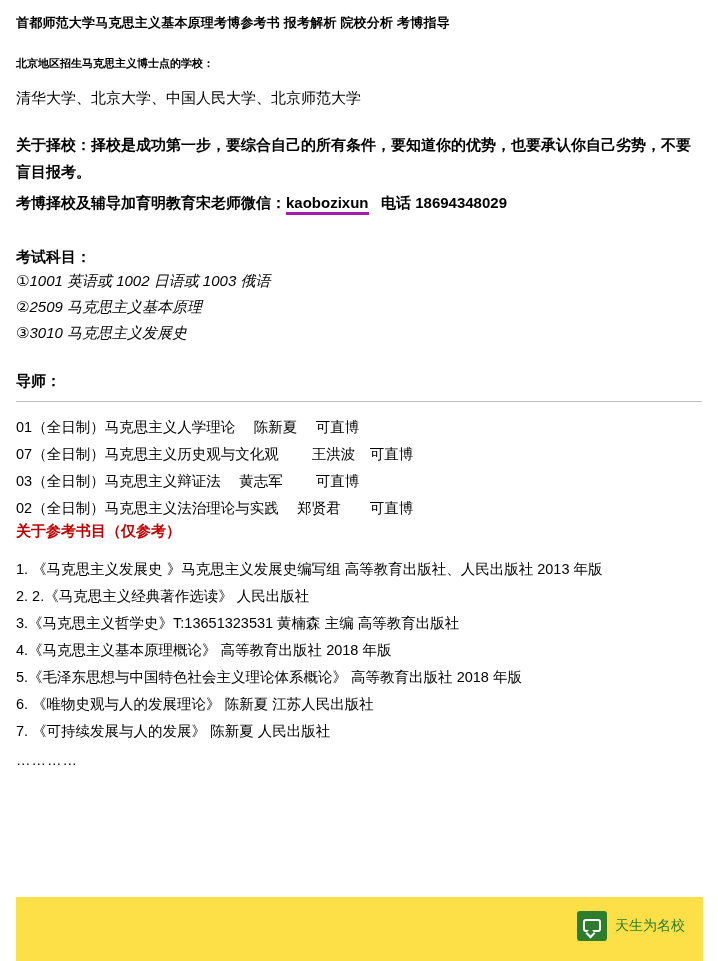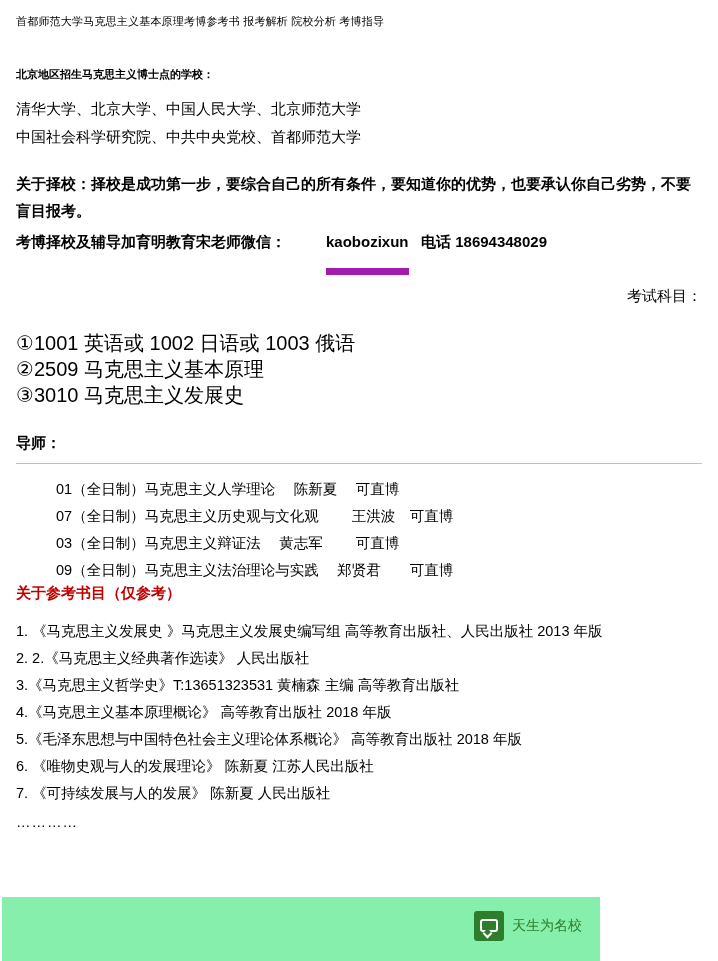--- a/index.html
+++ b/index.html
@@ -14,24 +14,24 @@
     color: #000000;
     position: relative;
     overflow: hidden;
   }
   .page {
     padding: 14px 16px 0 16px;
     box-sizing: border-box;
     width: 718px;
   }
   .title {
-    font-size: 11px;
-    font-weight: normal;
+    font-size: 13px;
+    font-weight: bold;
     letter-spacing: 0.2px;
-    margin-bottom: 38px;
+    margin-bottom: 24px;
   }
   .h-bold {
     font-size: 11px;
     font-weight: bold;
     margin-bottom: 14px;
   }
   .para-tight {
     font-size: 15px;
     line-height: 26px;
     margin-bottom: 2px;
@@ -45,82 +45,80 @@
     line-height: 27px;
     margin-bottom: 4px;
   }
   .wechat-line {
     font-size: 15px;
     font-weight: bold;
     line-height: 27px;
     margin-bottom: 6px;
   }
   .wechat-id {
-    border-bottom: 7px solid #a21caf;
-    padding-bottom: 18px;
-    margin-left: 40px;
+    border-bottom: 3px solid #a21caf;
+    padding-bottom: 1px;
   }
   .spacer-lg {
     height: 26px;
   }
   .code-title {
     font-size: 14.5px;
     font-weight: bold;
     margin-bottom: 10px;
   }
   .subject-head {
     font-size: 15px;
-    font-weight: normal;
-    margin-bottom: 24px;
-    text-align: right;
+    font-weight: bold;
+    margin-bottom: 1px;
   }
   .subject-item {
-    font-size: 20px;
+    font-size: 15px;
     line-height: 26px;
+    font-style: italic;
   }
   .tutor-head {
     font-size: 15px;
     font-weight: bold;
     margin-top: 26px;
     margin-bottom: 10px;
   }
   .rule {
     border: 0;
     border-top: 1px solid #bfbfbf;
     margin: 6px 0 12px 0;
   }
   .tutor-row {
     font-size: 14.5px;
     line-height: 27px;
-    margin-left: 40px;
   }
   .ref-head {
     font-size: 15px;
     font-weight: bold;
     color: #c00000;
     margin-bottom: 16px;
   }
   .ref-row {
     font-size: 14.5px;
     line-height: 25px;
     margin-bottom: 2px;
   }
   .dots {
     font-size: 14.5px;
     line-height: 25px;
     letter-spacing: 1px;
     margin-top: 4px;
   }
   .footer {
     position: absolute;
-    left: 2px;
+    left: 16px;
     bottom: 0;
-    width: 598px;
+    width: 687px;
     height: 64px;
-    background: #86efac;
+    background: #fde047;
   }
   .footer-inner {
     position: absolute;
     right: 18px;
     top: 14px;
     display: flex;
     align-items: center;
     gap: 8px;
   }
   .qr-badge {
@@ -161,21 +159,20 @@
 </head>
 <body>
 
 <div class="page">
 
   <div class="title">首都师范大学马克思主义基本原理考博参考书 报考解析 院校分析 考博指导</div>
 
   <div class="h-bold">北京地区招生马克思主义博士点的学校：</div>
 
   <div class="para-tight">清华大学、北京大学、中国人民大学、北京师范大学</div>
-  <div class="para-tight">中国社会科学研究院、中共中央党校、首都师范大学</div>
 
   <div class="block-gap"></div>
 
   <div class="bold-para">关于择校：择校是成功第一步，要综合自己的所有条件，要知道你的优势，也要承认你自己劣势，不要盲目报考。</div>
 
   <div class="wechat-line">
     <span>考博择校及辅导加育明教育宋老师微信：</span><span class="wechat-id">kaobozixun</span>&nbsp;&nbsp;&nbsp;<span>电话</span> <span>18694348029</span>
   </div>
 
   <div class="spacer-lg"></div>
@@ -184,21 +181,21 @@
   <div class="subject-item">①1001 英语或 1002 日语或 1003 俄语</div>
   <div class="subject-item">②2509 马克思主义基本原理</div>
   <div class="subject-item">③3010 马克思主义发展史</div>
 
   <div class="tutor-head">导师：</div>
   <hr class="rule">
 
   <div class="tutor-row">01（全日制）马克思主义人学理论　 陈新夏　 可直博</div>
   <div class="tutor-row">07（全日制）马克思主义历史观与文化观　　 王洪波　可直博</div>
   <div class="tutor-row">03（全日制）马克思主义辩证法　 黄志军　　 可直博</div>
-  <div class="tutor-row">09（全日制）马克思主义法治理论与实践　 郑贤君　　可直博</div>
+  <div class="tutor-row">02（全日制）马克思主义法治理论与实践　 郑贤君　　可直博</div>
 
   <div class="ref-head">关于参考书目（仅参考）</div>
 
   <div class="ref-row">1. 《马克思主义发展史 》马克思主义发展史编写组 高等教育出版社、人民出版社 2013 年版</div>
   <div class="ref-row">2. 2.《马克思主义经典著作选读》 人民出版社</div>
   <div class="ref-row">3.《马克思主义哲学史》T:13651323531 黄楠森 主编 高等教育出版社</div>
   <div class="ref-row">4.《马克思主义基本原理概论》 高等教育出版社 2018 年版</div>
   <div class="ref-row">5.《毛泽东思想与中国特色社会主义理论体系概论》 高等教育出版社 2018 年版</div>
   <div class="ref-row">6. 《唯物史观与人的发展理论》 陈新夏 江苏人民出版社</div>
   <div class="ref-row">7. 《可持续发展与人的发展》 陈新夏 人民出版社</div>

